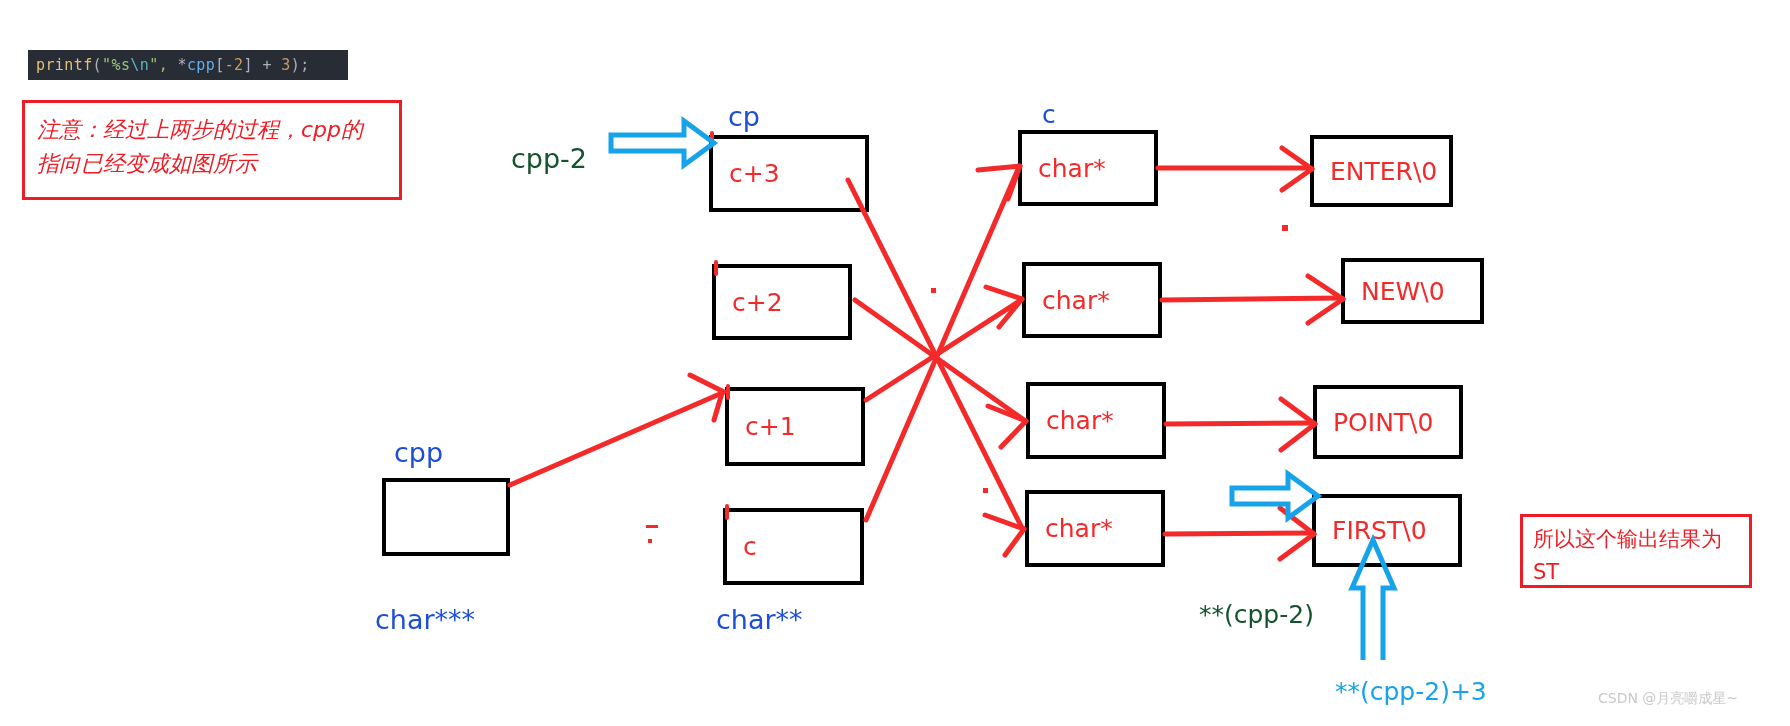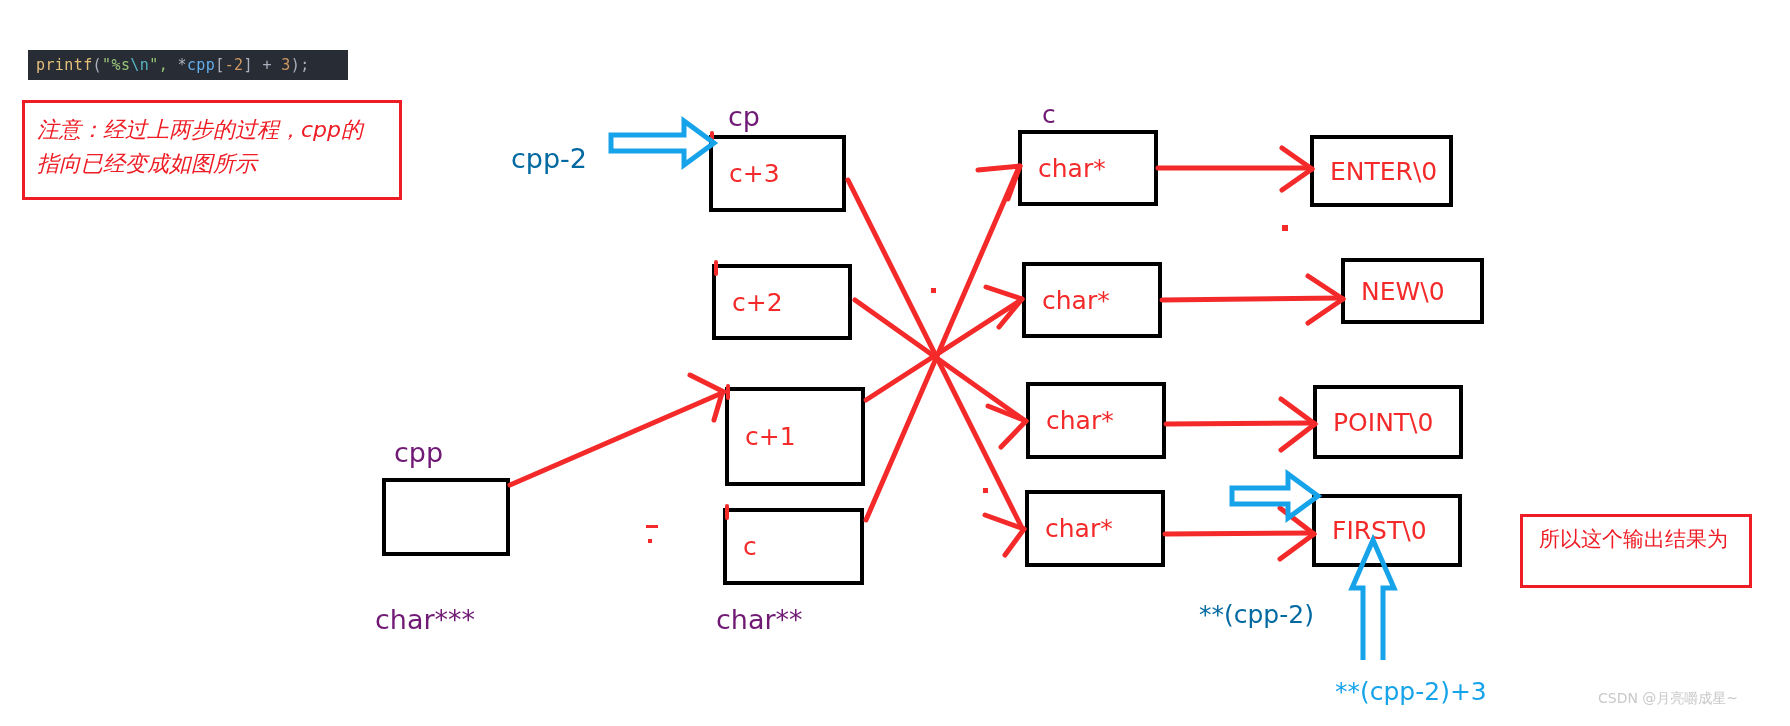--- a/index.html
+++ b/index.html
@@ -46,21 +46,21 @@
     position: absolute;
     border: 3px solid #ee1c25;
     box-sizing: border-box;
     color: #ee1c25;
     font-size: 22px;
     line-height: 1.55;
     padding: 10px 12px;
     font-family: "DejaVu Sans", "Liberation Sans", sans-serif;
   }
   #note-top    { left: 22px;   top: 100px; width: 380px; height: 100px; font-style: italic; }
-  #note-result { left: 1520px; top: 514px; width: 232px; height: 74px; font-size: 21px; padding: 6px 16px;}
+  #note-result { left: 1520px; top: 514px; width: 232px; height: 74px; font-size: 21px; padding: 6px 10px;}
 
   
   .cell {
     position: absolute;
     border: 4px solid #000000;
     box-sizing: border-box;
     background: #ffffff;
     display: flex;
     align-items: center;
     color: #f42a2a;
@@ -68,22 +68,22 @@
     font-family: "DejaVu Sans", "Liberation Sans", sans-serif;
     padding-left: 16px;
   }
 
   
   .lbl {
     position: absolute;
     white-space: nowrap;
     font-family: "DejaVu Sans", "Liberation Sans", sans-serif;
   }
-  .lbl-red   { color: #701a75; }
-  .lbl-green { color: #0369a1; }
+  .lbl-red   { color: #1d4ed8; }
+  .lbl-green { color: #14532d; }
   .lbl-blue  { color: #17a3ea; }
   .lbl-gray  { color: #c9c9c9; }
 
   svg.overlay {
     position: absolute;
     left: 0; top: 0;
     width: 1790px;
     height: 726px;
     pointer-events: none;
   }
@@ -97,43 +97,44 @@
     <span class="tok-fn">printf</span><span class="tok-punct">(</span><span class="tok-str">"%s</span><span class="tok-esc">\n</span><span class="tok-str">", </span><span class="tok-punct">*</span><span class="tok-var">cpp</span><span class="tok-punct">[</span><span class="tok-num">-2</span><span class="tok-punct">]</span><span class="tok-punct"> + </span><span class="tok-num">3</span><span class="tok-punct">);</span>
   </div>
 
   <div id="note-top" class="note-box">
     <div>注意：经过上两步的过程，cpp的</div>
     <div>指向已经变成如图所示</div>
   </div>
 
   <div id="note-result" class="note-box">
     <div>所以这个输出结果为</div>
+    <div>ST</div>
   </div>
 
   <div class="lbl lbl-green" style="left:511px; top:143px; font-size:27px;">cpp-2</div>
   <div class="lbl lbl-red" style="left:728px; top:101px; font-size:27px;">cp</div>
   <div class="lbl lbl-red" style="left:1042px; top:100px; font-size:25px;">c</div>
   <div class="lbl lbl-red" style="left:394px; top:437px; font-size:27px;">cpp</div>
   <div class="lbl lbl-red" style="left:375px; top:604px; font-size:27px;">char***</div>
   <div class="lbl lbl-red" style="left:716px; top:604px; font-size:27px;">char**</div>
   <div class="lbl lbl-green" style="left:1199px; top:600px; font-size:25px;">**(cpp-2)</div>
   <div class="lbl lbl-blue" style="left:1335px; top:677px; font-size:25px;text-align:right;">**(cpp-2)+3</div>
   <div class="lbl lbl-gray" style="left:1598px; top:690px; font-size:14px;">CSDN @月亮嚼成星~</div>
 
   <div class="cell" style="left:382px; top:478px; width:128px; height:78px;">
     <span></span>
   </div>
 
-  <div class="cell" style="left:709px; top:135px; width:137px; height:77px;">
+  <div class="cell" style="left:709px; top:135px; width:160px; height:77px;">
     <span>c+3</span>
   </div>
   <div class="cell" style="left:712px; top:264px; width:140px; height:76px;">
     <span>c+2</span>
   </div>
-  <div class="cell" style="left:725px; top:387px; width:140px; height:99px;">
+  <div class="cell" style="left:725px; top:387px; width:140px; height:79px;">
     <span>c+1</span>
   </div>
   <div class="cell" style="left:723px; top:508px; width:141px; height:77px;">
     <span>c</span>
   </div>
 
   <div class="cell" style="left:1018px; top:130px; width:140px; height:76px;">
     <span>char*</span>
   </div>
   <div class="cell" style="left:1022px; top:262px; width:140px; height:76px;">

